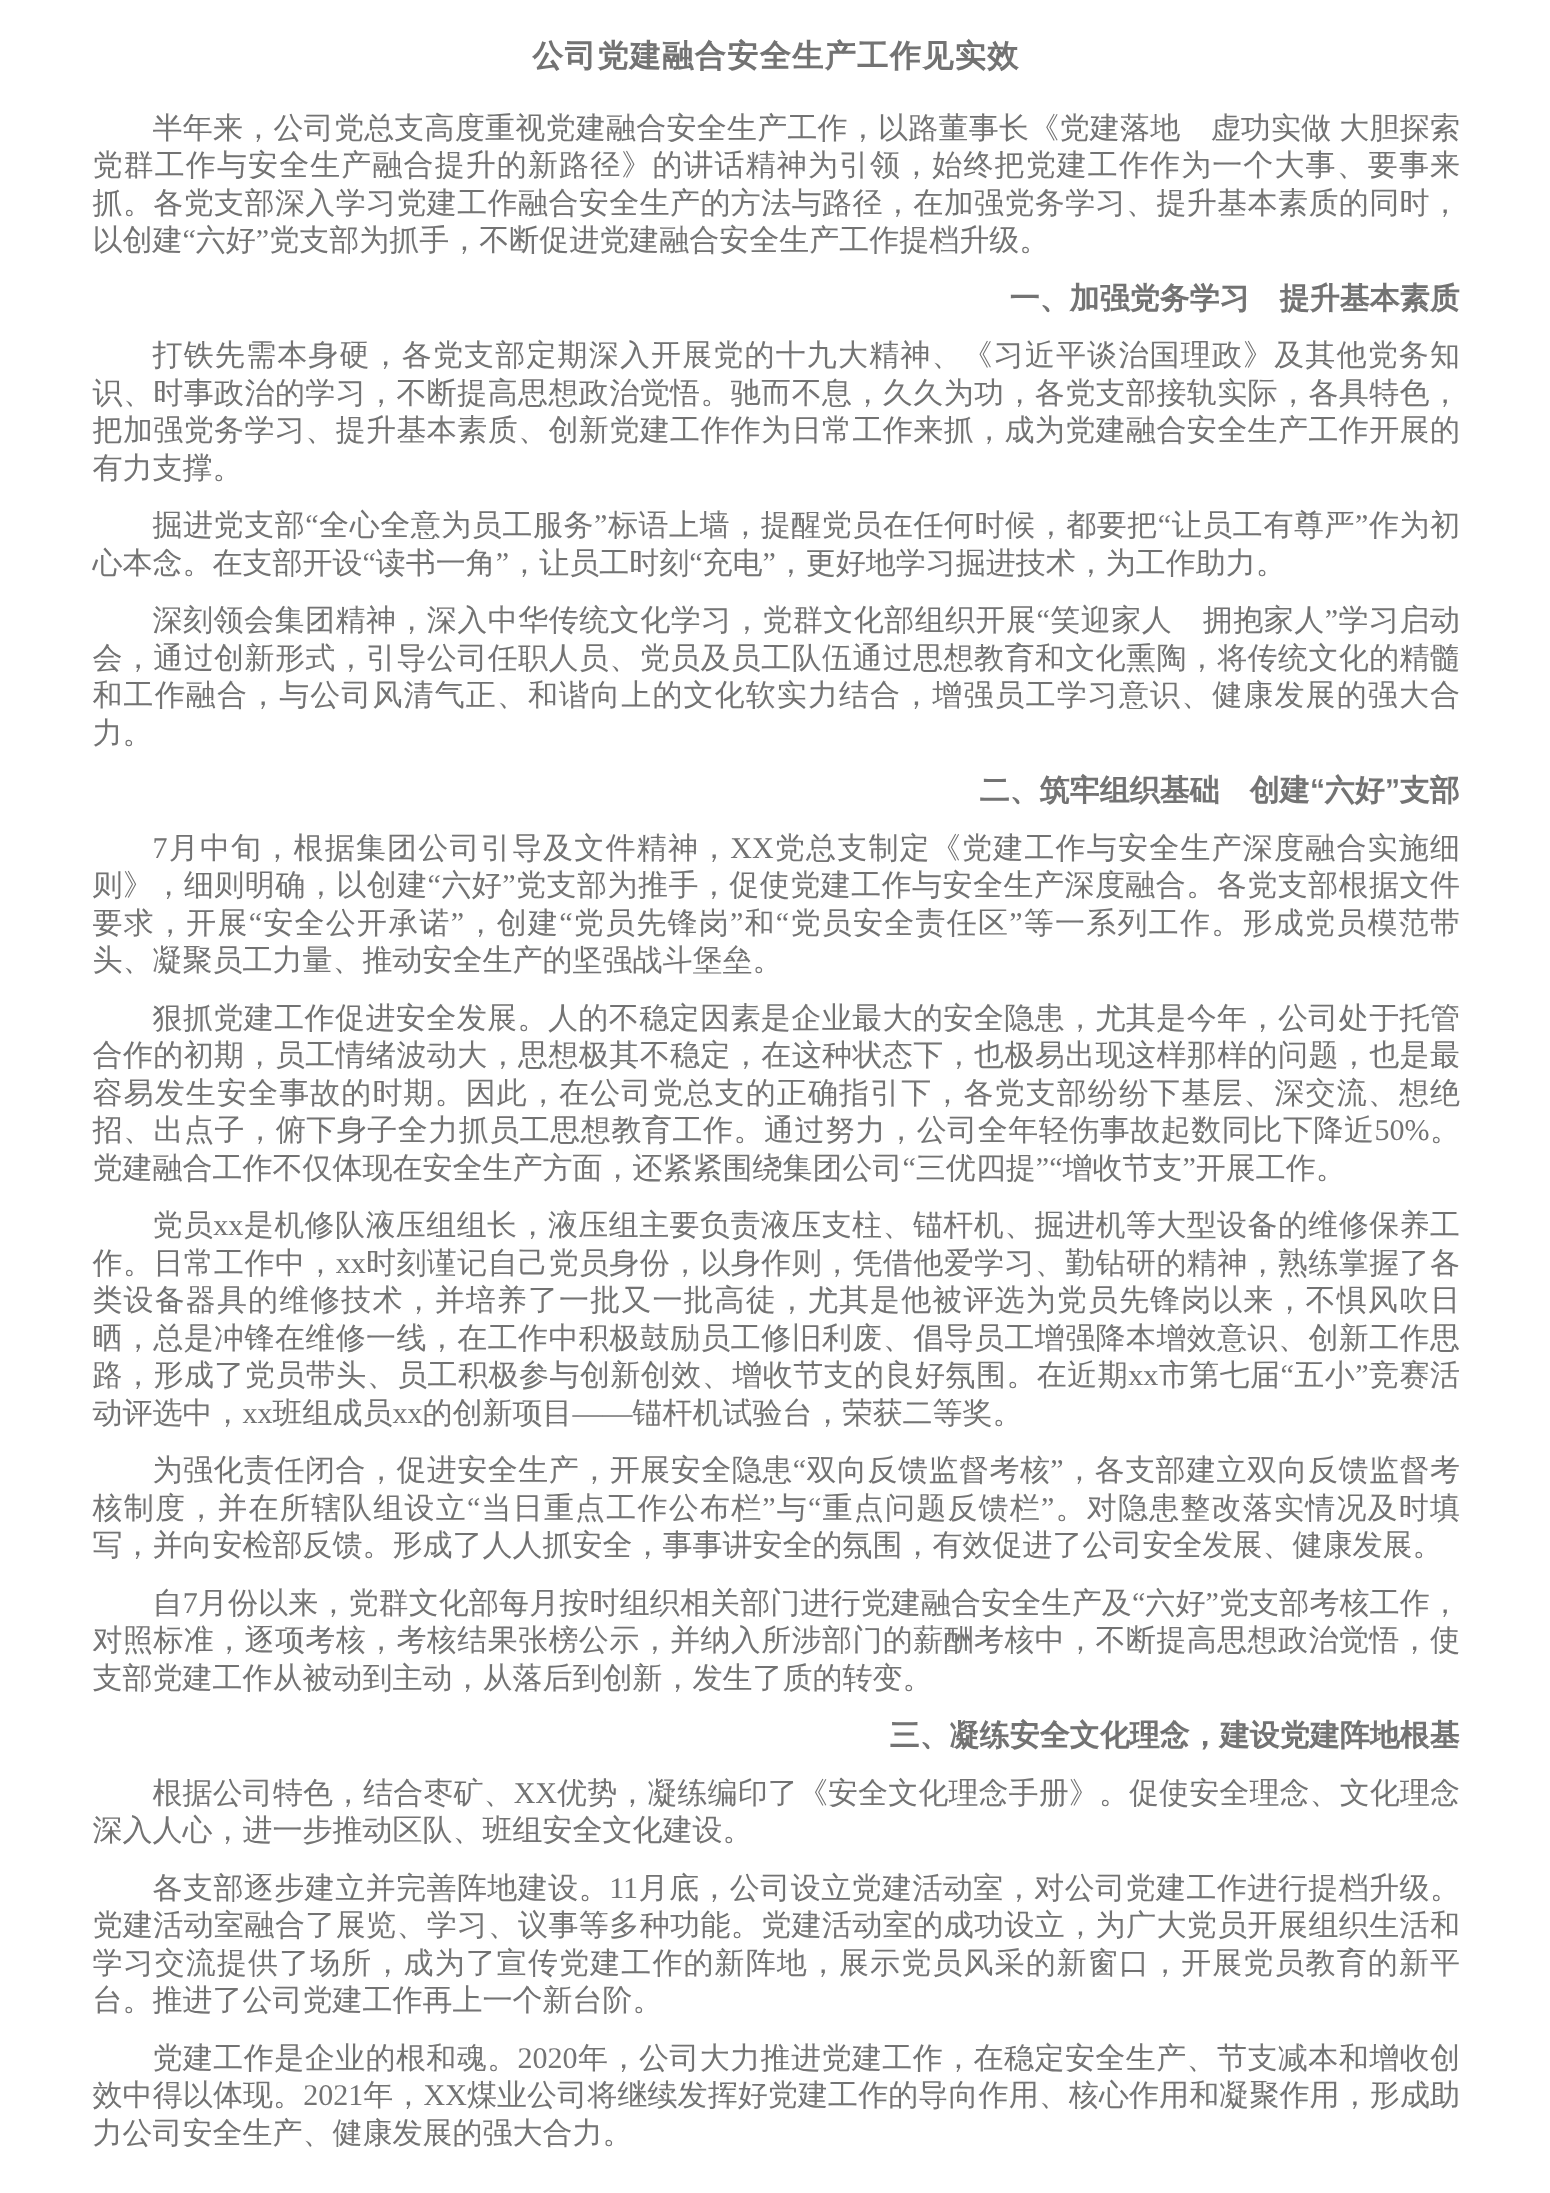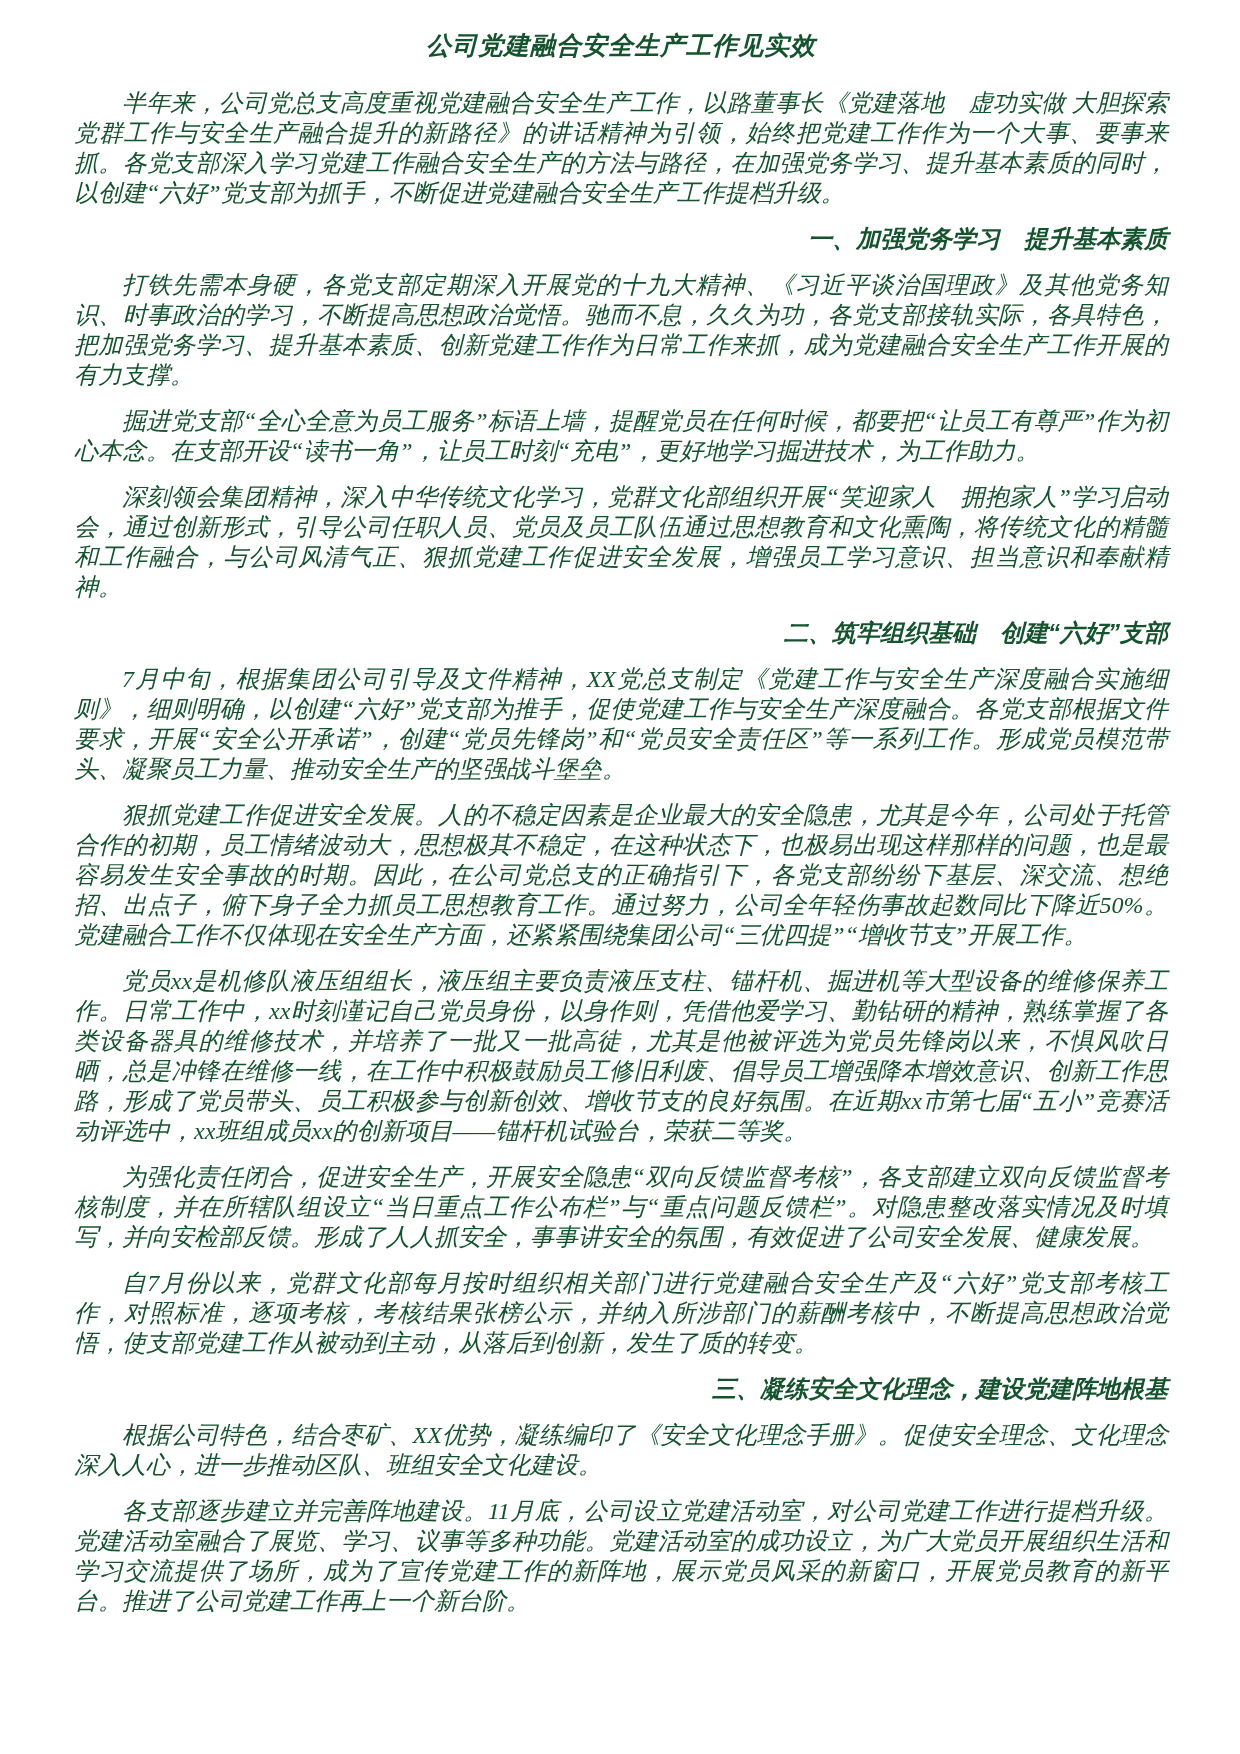--- a/index.html
+++ b/index.html
@@ -9,23 +9,22 @@
   }
   .page {
     position: relative;
     width: 1240px;
     height: 1754px;
     margin: 0 auto;
     background: #ffffff;
     box-sizing: border-box;
     padding: 28px 56px 4px 58px;
     overflow: hidden;
-    color: #14532d;
+    color: #737373;
     font-family: "Liberation Serif", "DejaVu Serif", serif;
-    font-style: italic;
   }
   .doc-title {
     margin: 0 0 26px 0;
     font-family: "Liberation Sans", "DejaVu Sans", sans-serif;
     font-size: 25px;
     font-weight: bold;
     line-height: 34px;
     text-align: center;
     letter-spacing: 1px;
   }
@@ -46,24 +45,25 @@
 </head>
 <body>
 
 <div class="page">
   <h1 class="doc-title">公司党建融合安全生产工作见实效</h1>
   <div class="doc-body">
       <p class="para">半年来，公司党总支高度重视党建融合安全生产工作，以路董事长《党建落地　虚功实做 大胆探索 党群工作与安全生产融合提升的新路径》的讲话精神为引领，始终把党建工作作为一个大事、要事来抓。各党支部深入学习党建工作融合安全生产的方法与路径，在加强党务学习、提升基本素质的同时，以创建“六好”党支部为抓手，不断促进党建融合安全生产工作提档升级。</p>
       <p class="heading">一、加强党务学习　提升基本素质</p>
       <p class="para">打铁先需本身硬，各党支部定期深入开展党的十九大精神、《习近平谈治国理政》及其他党务知识、时事政治的学习，不断提高思想政治觉悟。驰而不息，久久为功，各党支部接轨实际，各具特色，把加强党务学习、提升基本素质、创新党建工作作为日常工作来抓，成为党建融合安全生产工作开展的有力支撑。</p>
       <p class="para">掘进党支部“全心全意为员工服务”标语上墙，提醒党员在任何时候，都要把“让员工有尊严”作为初心本念。在支部开设“读书一角”，让员工时刻“充电”，更好地学习掘进技术，为工作助力。</p>
-      <p class="para">深刻领会集团精神，深入中华传统文化学习，党群文化部组织开展“笑迎家人　拥抱家人”学习启动会，通过创新形式，引导公司任职人员、党员及员工队伍通过思想教育和文化熏陶，将传统文化的精髓和工作融合，与公司风清气正、狠抓党建工作促进安全发展，增强员工学习意识、担当意识和奉献精神。</p>
+      <p class="para">深刻领会集团精神，深入中华传统文化学习，党群文化部组织开展“笑迎家人　拥抱家人”学习启动会，通过创新形式，引导公司任职人员、党员及员工队伍通过思想教育和文化熏陶，将传统文化的精髓和工作融合，与公司风清气正、和谐向上的文化软实力结合，增强员工学习意识、健康发展的强大合力。</p>
       <p class="heading">二、筑牢组织基础　创建“六好”支部</p>
       <p class="para">7月中旬，根据集团公司引导及文件精神，XX党总支制定《党建工作与安全生产深度融合实施细则》，细则明确，以创建“六好”党支部为推手，促使党建工作与安全生产深度融合。各党支部根据文件要求，开展“安全公开承诺”，创建“党员先锋岗”和“党员安全责任区”等一系列工作。形成党员模范带头、凝聚员工力量、推动安全生产的坚强战斗堡垒。</p>
       <p class="para">狠抓党建工作促进安全发展。人的不稳定因素是企业最大的安全隐患，尤其是今年，公司处于托管合作的初期，员工情绪波动大，思想极其不稳定，在这种状态下，也极易出现这样那样的问题，也是最容易发生安全事故的时期。因此，在公司党总支的正确指引下，各党支部纷纷下基层、深交流、想绝招、出点子，俯下身子全力抓员工思想教育工作。通过努力，公司全年轻伤事故起数同比下降近50%。党建融合工作不仅体现在安全生产方面，还紧紧围绕集团公司“三优四提”“增收节支”开展工作。</p>
       <p class="para">党员xx是机修队液压组组长，液压组主要负责液压支柱、锚杆机、掘进机等大型设备的维修保养工作。日常工作中，xx时刻谨记自己党员身份，以身作则，凭借他爱学习、勤钻研的精神，熟练掌握了各类设备器具的维修技术，并培养了一批又一批高徒，尤其是他被评选为党员先锋岗以来，不惧风吹日晒，总是冲锋在维修一线，在工作中积极鼓励员工修旧利废、倡导员工增强降本增效意识、创新工作思路，形成了党员带头、员工积极参与创新创效、增收节支的良好氛围。在近期xx市第七届“五小”竞赛活动评选中，xx班组成员xx的创新项目——锚杆机试验台，荣获二等奖。</p>
       <p class="para">为强化责任闭合，促进安全生产，开展安全隐患“双向反馈监督考核”，各支部建立双向反馈监督考核制度，并在所辖队组设立“当日重点工作公布栏”与“重点问题反馈栏”。对隐患整改落实情况及时填写，并向安检部反馈。形成了人人抓安全，事事讲安全的氛围，有效促进了公司安全发展、健康发展。</p>
       <p class="para">自7月份以来，党群文化部每月按时组织相关部门进行党建融合安全生产及“六好”党支部考核工作，对照标准，逐项考核，考核结果张榜公示，并纳入所涉部门的薪酬考核中，不断提高思想政治觉悟，使支部党建工作从被动到主动，从落后到创新，发生了质的转变。</p>
       <p class="heading">三、凝练安全文化理念，建设党建阵地根基</p>
       <p class="para">根据公司特色，结合枣矿、XX优势，凝练编印了《安全文化理念手册》。促使安全理念、文化理念深入人心，进一步推动区队、班组安全文化建设。</p>
       <p class="para">各支部逐步建立并完善阵地建设。11月底，公司设立党建活动室，对公司党建工作进行提档升级。党建活动室融合了展览、学习、议事等多种功能。党建活动室的成功设立，为广大党员开展组织生活和学习交流提供了场所，成为了宣传党建工作的新阵地，展示党员风采的新窗口，开展党员教育的新平台。推进了公司党建工作再上一个新台阶。</p>
+      <p class="para">党建工作是企业的根和魂。2020年，公司大力推进党建工作，在稳定安全生产、节支减本和增收创效中得以体现。2021年，XX煤业公司将继续发挥好党建工作的导向作用、核心作用和凝聚作用，形成助力公司安全生产、健康发展的强大合力。</p>
     </div>
 </div>
 
 </body></html>

